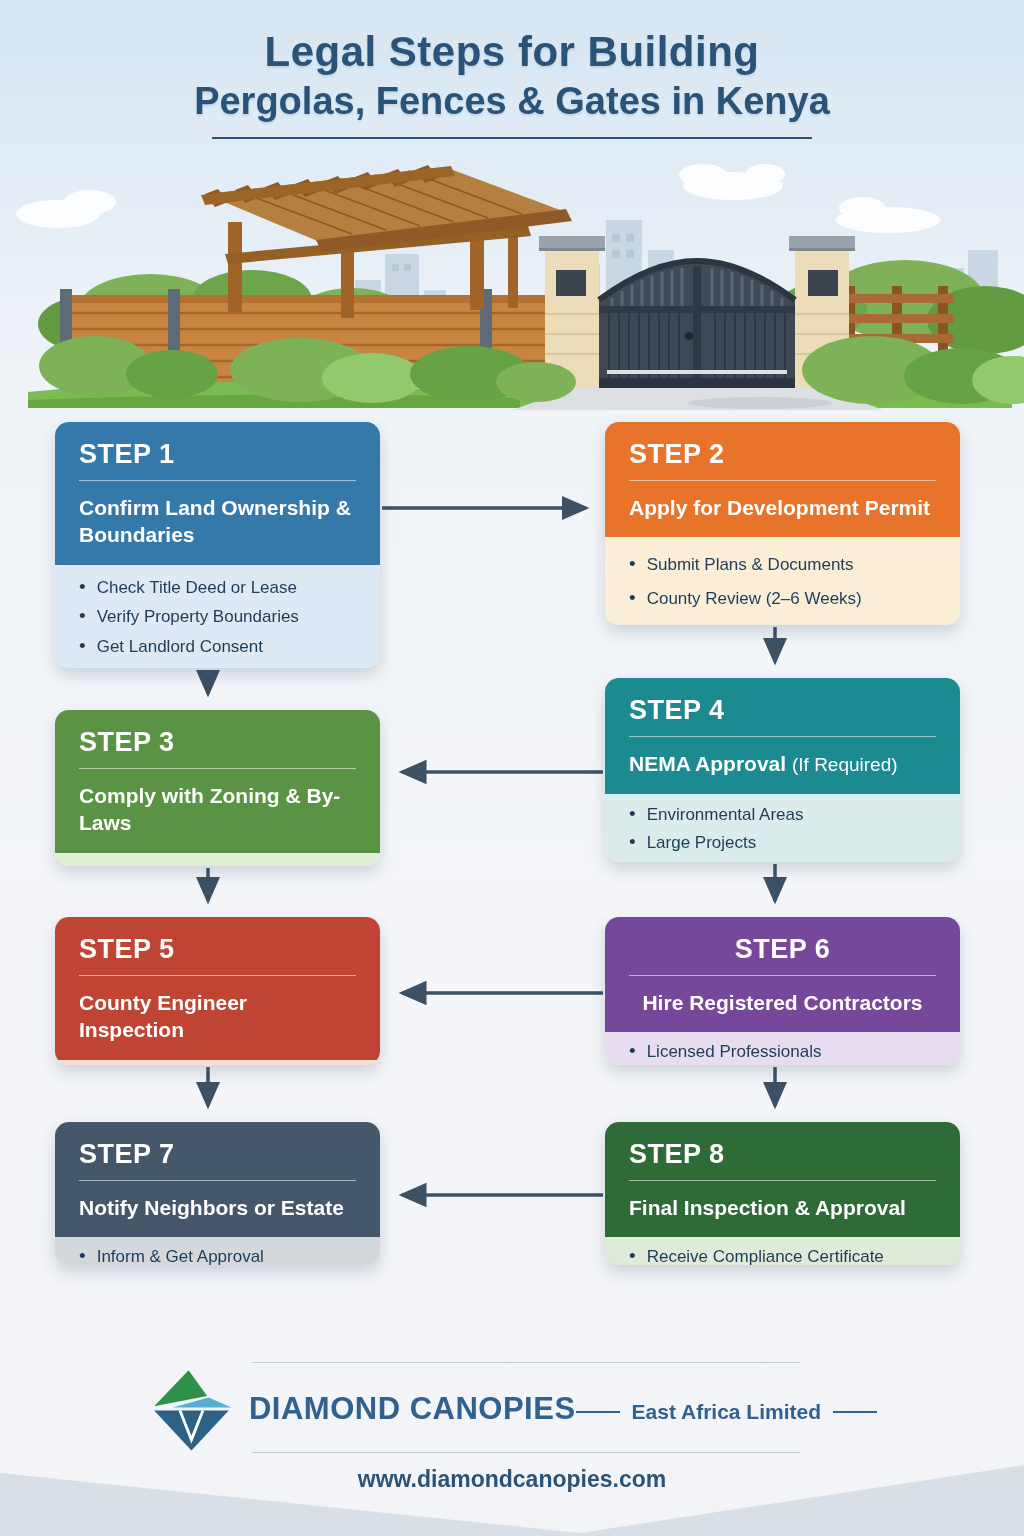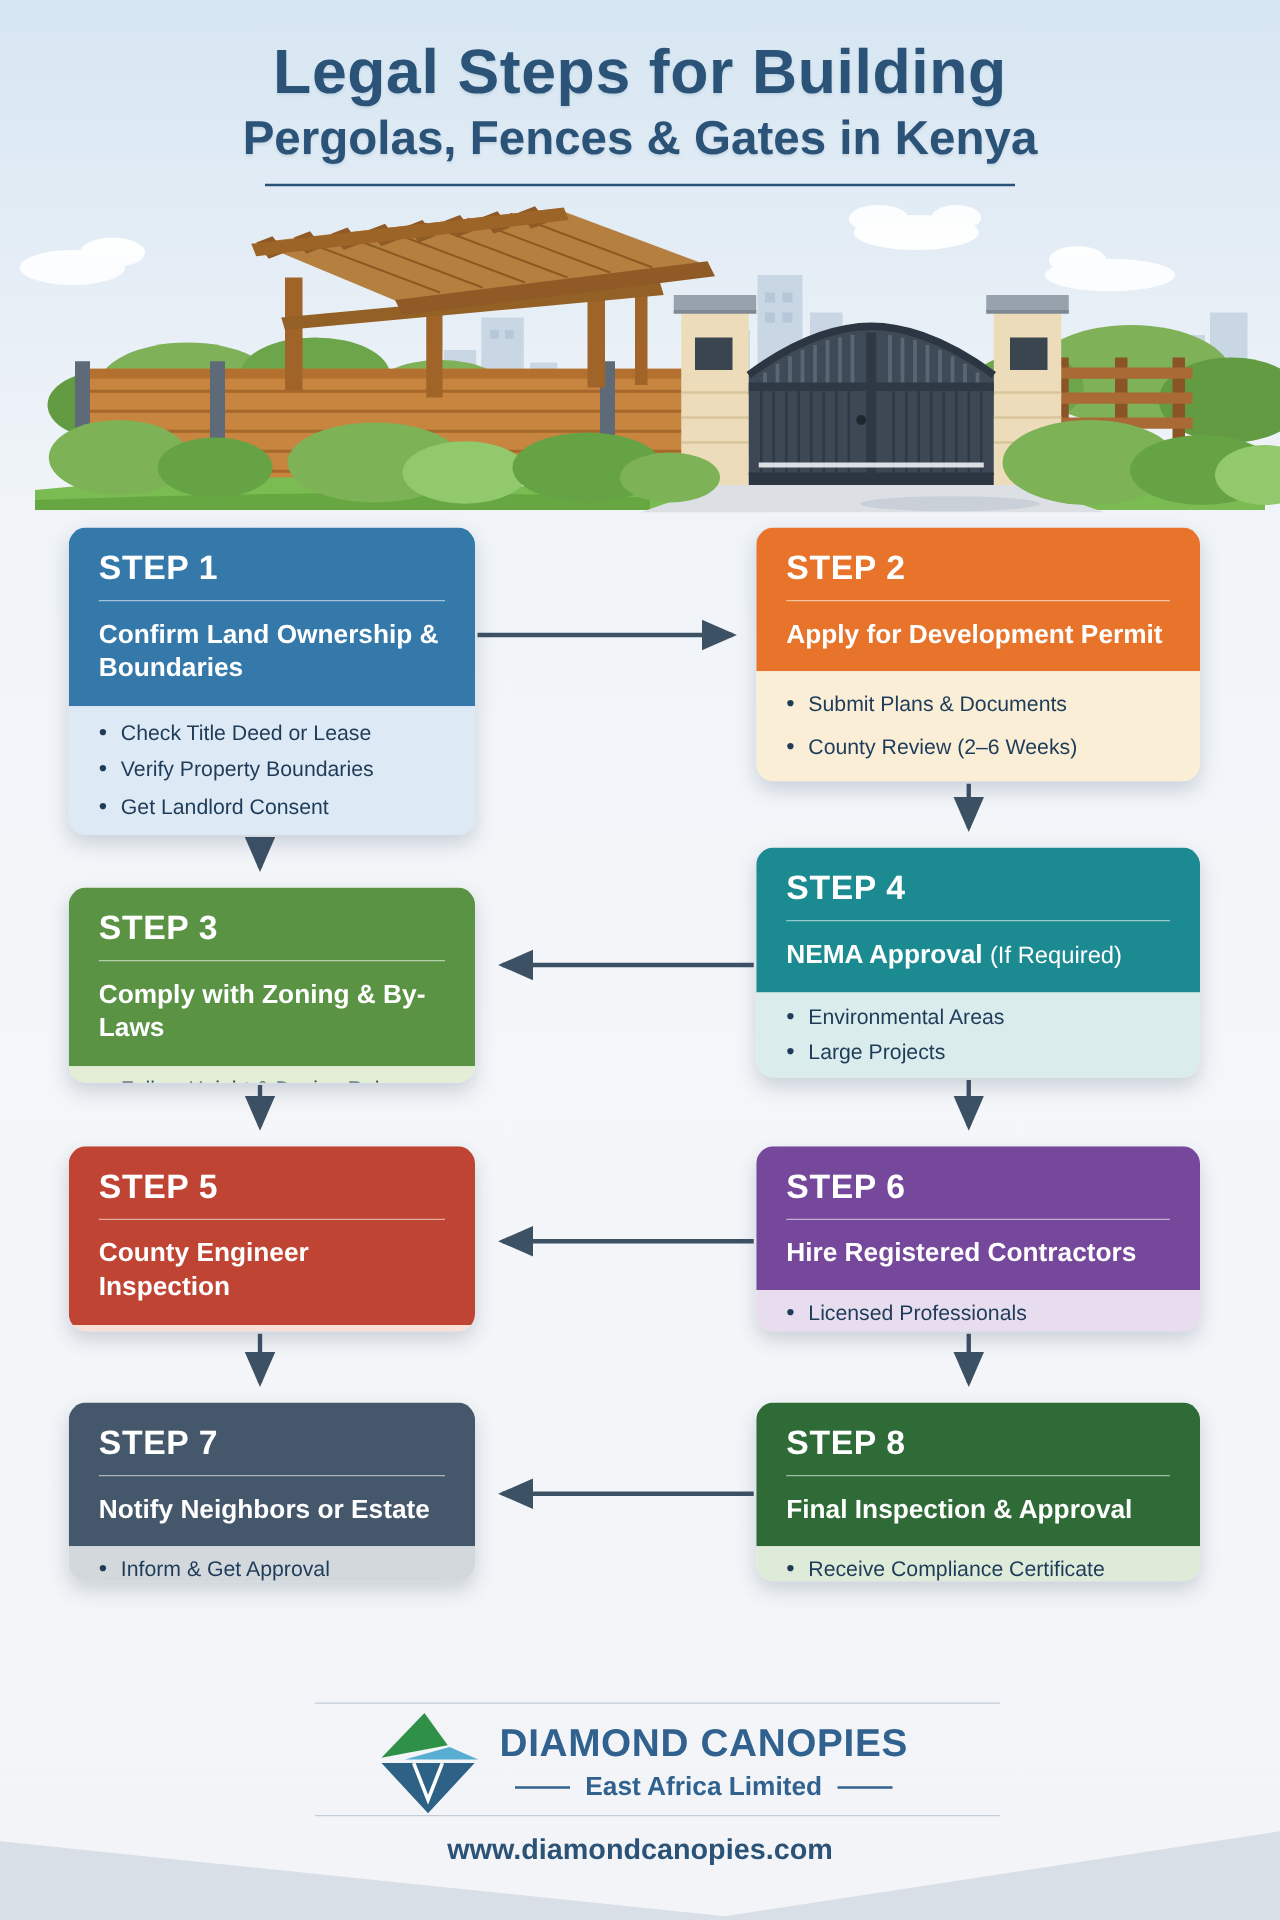--- a/index.html
+++ b/index.html
@@ -4,21 +4,21 @@
 <style>
   * { margin:0; padding:0; box-sizing:border-box; }
   body { font-family:"Liberation Sans", sans-serif; background:#fff; }
   .page {
     position:relative; width:1024px; height:1536px; overflow:hidden;
     background:linear-gradient(180deg,#d6e6f2 0%,#e2ecf5 11%,#f0f4f8 26%,#f4f6f9 55%,#f2f4f7 100%);
   }
 
   
   .title-block { position:absolute; top:28px; left:0; width:100%; text-align:center; color:#2b5378; }
-  .title-line1 { font-size:50px; font-weight:700; letter-spacing:.5px; text-shadow:0 2px 2px rgba(120,150,180,.25); }
+  .title-line1 { font-size:42px; font-weight:700; letter-spacing:.5px; text-shadow:0 2px 2px rgba(120,150,180,.25); }
   .title-line2 { font-size:38px; font-weight:700; margin-top:4px; text-shadow:0 2px 2px rgba(120,150,180,.25); }
   .title-underline { width:600px; height:2px; background:#2b5378; margin:14px auto 0; }
 
   
   .hero { position:absolute; top:158px; left:0; width:1024px; height:252px; }
 
   
   .arrows { position:absolute; top:0; left:0; width:1024px; height:1536px; pointer-events:none; }
   .step-card {
     position:absolute; border-radius:14px; overflow:hidden; display:flex; flex-direction:column;
@@ -39,21 +39,21 @@
   .s4{left:605px; top:678px;  width:355px; height:184px;}
   .s5{left:55px;  top:917px;  width:325px; height:148px;}
   .s6{left:605px; top:917px;  width:355px; height:148px;}
   .s7{left:55px;  top:1122px; width:325px; height:143px;}
   .s8{left:605px; top:1122px; width:355px; height:143px;}
 
   
   .footer-line { position:absolute; left:252px; width:548px; height:1px; background:#c2cdd8; }
   .fl-top { top:1362px; } .fl-bottom { top:1452px; }
   .logo-row { position:absolute; top:1366px; left:0; width:100%; display:flex; justify-content:center; align-items:center; gap:16px; }
-  .brand-text { display:flex; flex-direction:column; align-items:center; }
+  .brand-text { display:flex; flex-direction:row; }
   .brand-name { font-size:31px; font-weight:700; letter-spacing:.5px; color:#30618f; }
   .brand-sub-row { display:flex; align-items:center; gap:12px; margin-top:5px; }
   .brand-sub { font-size:21px; font-weight:700; color:#30618f; }
   .brand-dash { width:44px; height:2px; background:#30618f; }
   .website { position:absolute; top:1466px; left:0; width:100%; text-align:center; font-size:23px; font-weight:700; color:#2b5377; }
   .bottom-chevron { position:absolute; bottom:0; left:0; width:1024px; height:100px; }
 </style>
 </head>
 <body>
 
@@ -332,21 +332,21 @@
       <div class="step-label">STEP 5</div>
       <div class="step-divider"></div>
       <div class="step-title">County Engineer Inspection</div>
     </div>
     <div class="step-body" style="background: rgb(250, 223, 215);">
       
     </div>
   </div>
 
   <div class="step-card s6">
-    <div class="step-header" style="background: rgb(118, 72, 155);">
+    <div class="step-header" style="background: rgb(118, 72, 155); text-align: center;">
       <div class="step-label">STEP 6</div>
       <div class="step-divider"></div>
       <div class="step-title">Hire Registered Contractors</div>
     </div>
     <div class="step-body" style="background: rgb(231, 221, 239);">
       <div class="bullet">Licensed Professionals</div>
     </div>
   </div>
 
   <div class="step-card s7">

